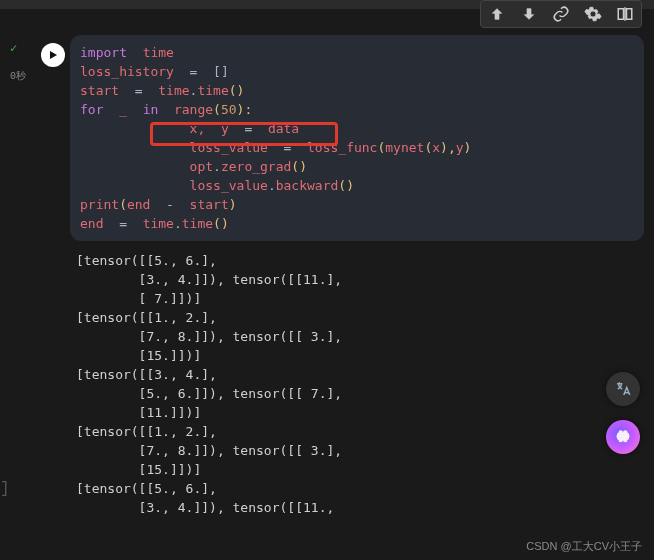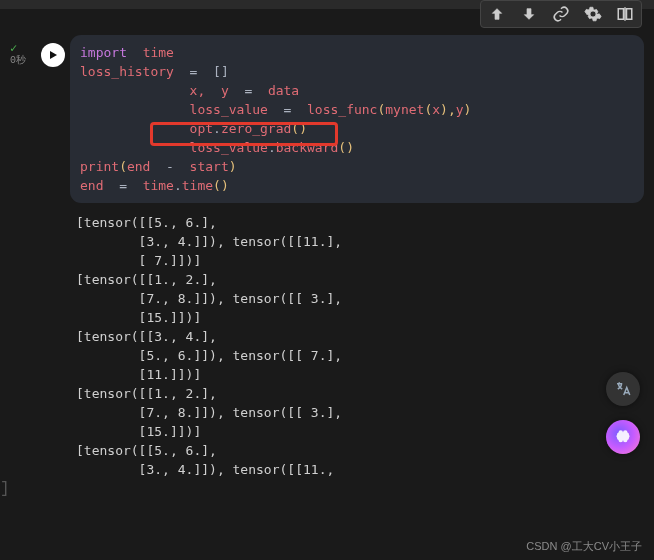--- a/index.html
+++ b/index.html
@@ -45,21 +45,21 @@
     align-items: flex-start;
   }
   .gutter-left {
     width: 36px;
     padding-top: 34px;
     padding-left: 10px;
     font-size: 10px;
     line-height: 12px;
   }
   .status-check { color: #4caf50; font-size: 12px; }
-  .status-time { color: #888; }
+  .status-time { color: #888; margin-top: 16px; }
   .run-col {
     width: 34px;
     display: flex;
     justify-content: center;
     padding-top: 34px;
   }
   .run-btn {
     width: 24px;
     height: 24px;
     border-radius: 50%;
@@ -188,20 +188,22 @@
   <div class="run-col">
     <div class="run-btn">
       <svg width="12" height="12" viewBox="0 0 24 24">
           <path d="M6 4l14 8-14 8z"></path>
         </svg>
     </div>
   </div>
   <div class="code-area">
 <pre><span class="kw">import  </span><span class="id">time</span></pre>
 <pre><span class="id">loss_history  </span><span class="pun">=  </span><span class="pun">[]</span></pre>
+<pre><span class="id">start  </span><span class="pun">=  </span><span class="id">time</span><span class="pun">.</span><span class="id">time</span><span class="par">()</span></pre>
+<pre><span class="kw">for  </span><span class="id">_  </span><span class="kw">in  </span><span class="id">range</span><span class="par">(</span><span class="num">50</span><span class="par">):</span></pre>
 <pre><span>       </span><span>       </span><span class="id">x,  y  </span><span class="pun">=  </span><span class="id">data</span></pre>
 <pre><span>       </span><span>       </span><span class="id">loss_value  </span><span class="pun">=  </span><span class="id">loss_func</span><span class="par">(</span><span class="id">mynet</span><span class="par">(</span><span class="id">x</span><span class="par">),</span><span class="id">y</span><span class="pary">)</span></pre>
 <pre><span>       </span><span>       </span><span class="id">opt</span><span class="pun">.</span><span class="id">zero_grad</span><span class="par">()</span></pre>
 <pre><span>       </span><span>       </span><span class="id">loss_value</span><span class="pun">.</span><span class="id">backward</span><span class="par">()</span></pre>
 <pre><span class="id">print</span><span class="par">(</span><span class="id">end  </span><span class="pun">-  </span><span class="id">start</span><span class="pary">)</span></pre>
 <pre><span class="id">end  </span><span class="pun">=  </span><span class="id">time</span><span class="pun">.</span><span class="id">time</span><span class="par">()</span></pre>
   </div>
 </div>
 
 <div class="hlbox" style="left: 150px; top: 122px; width: 188px; height: 24px;"></div>

